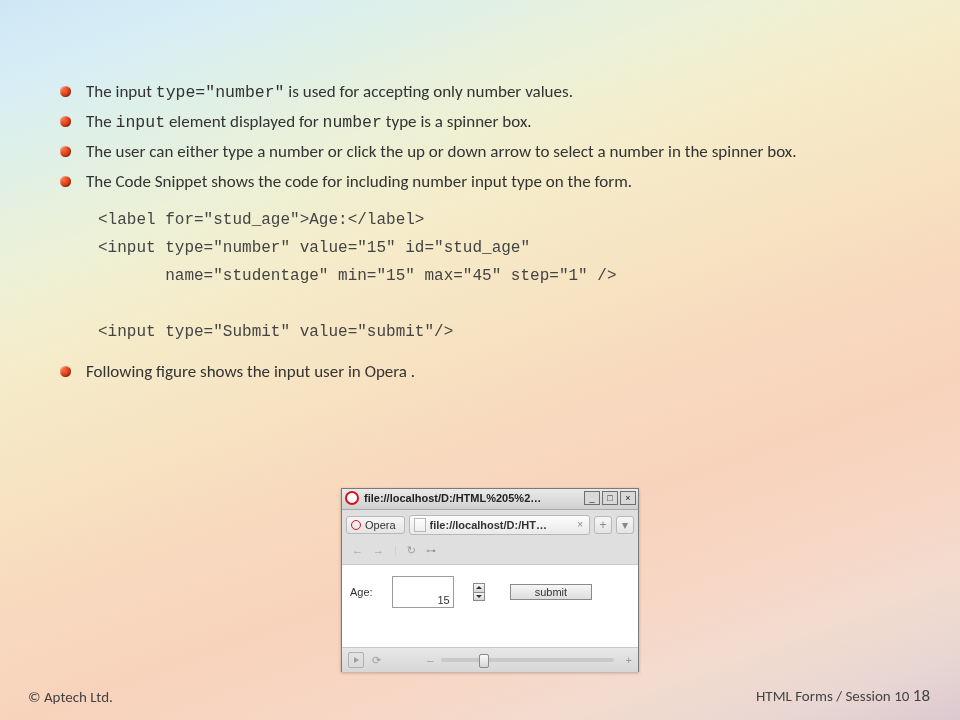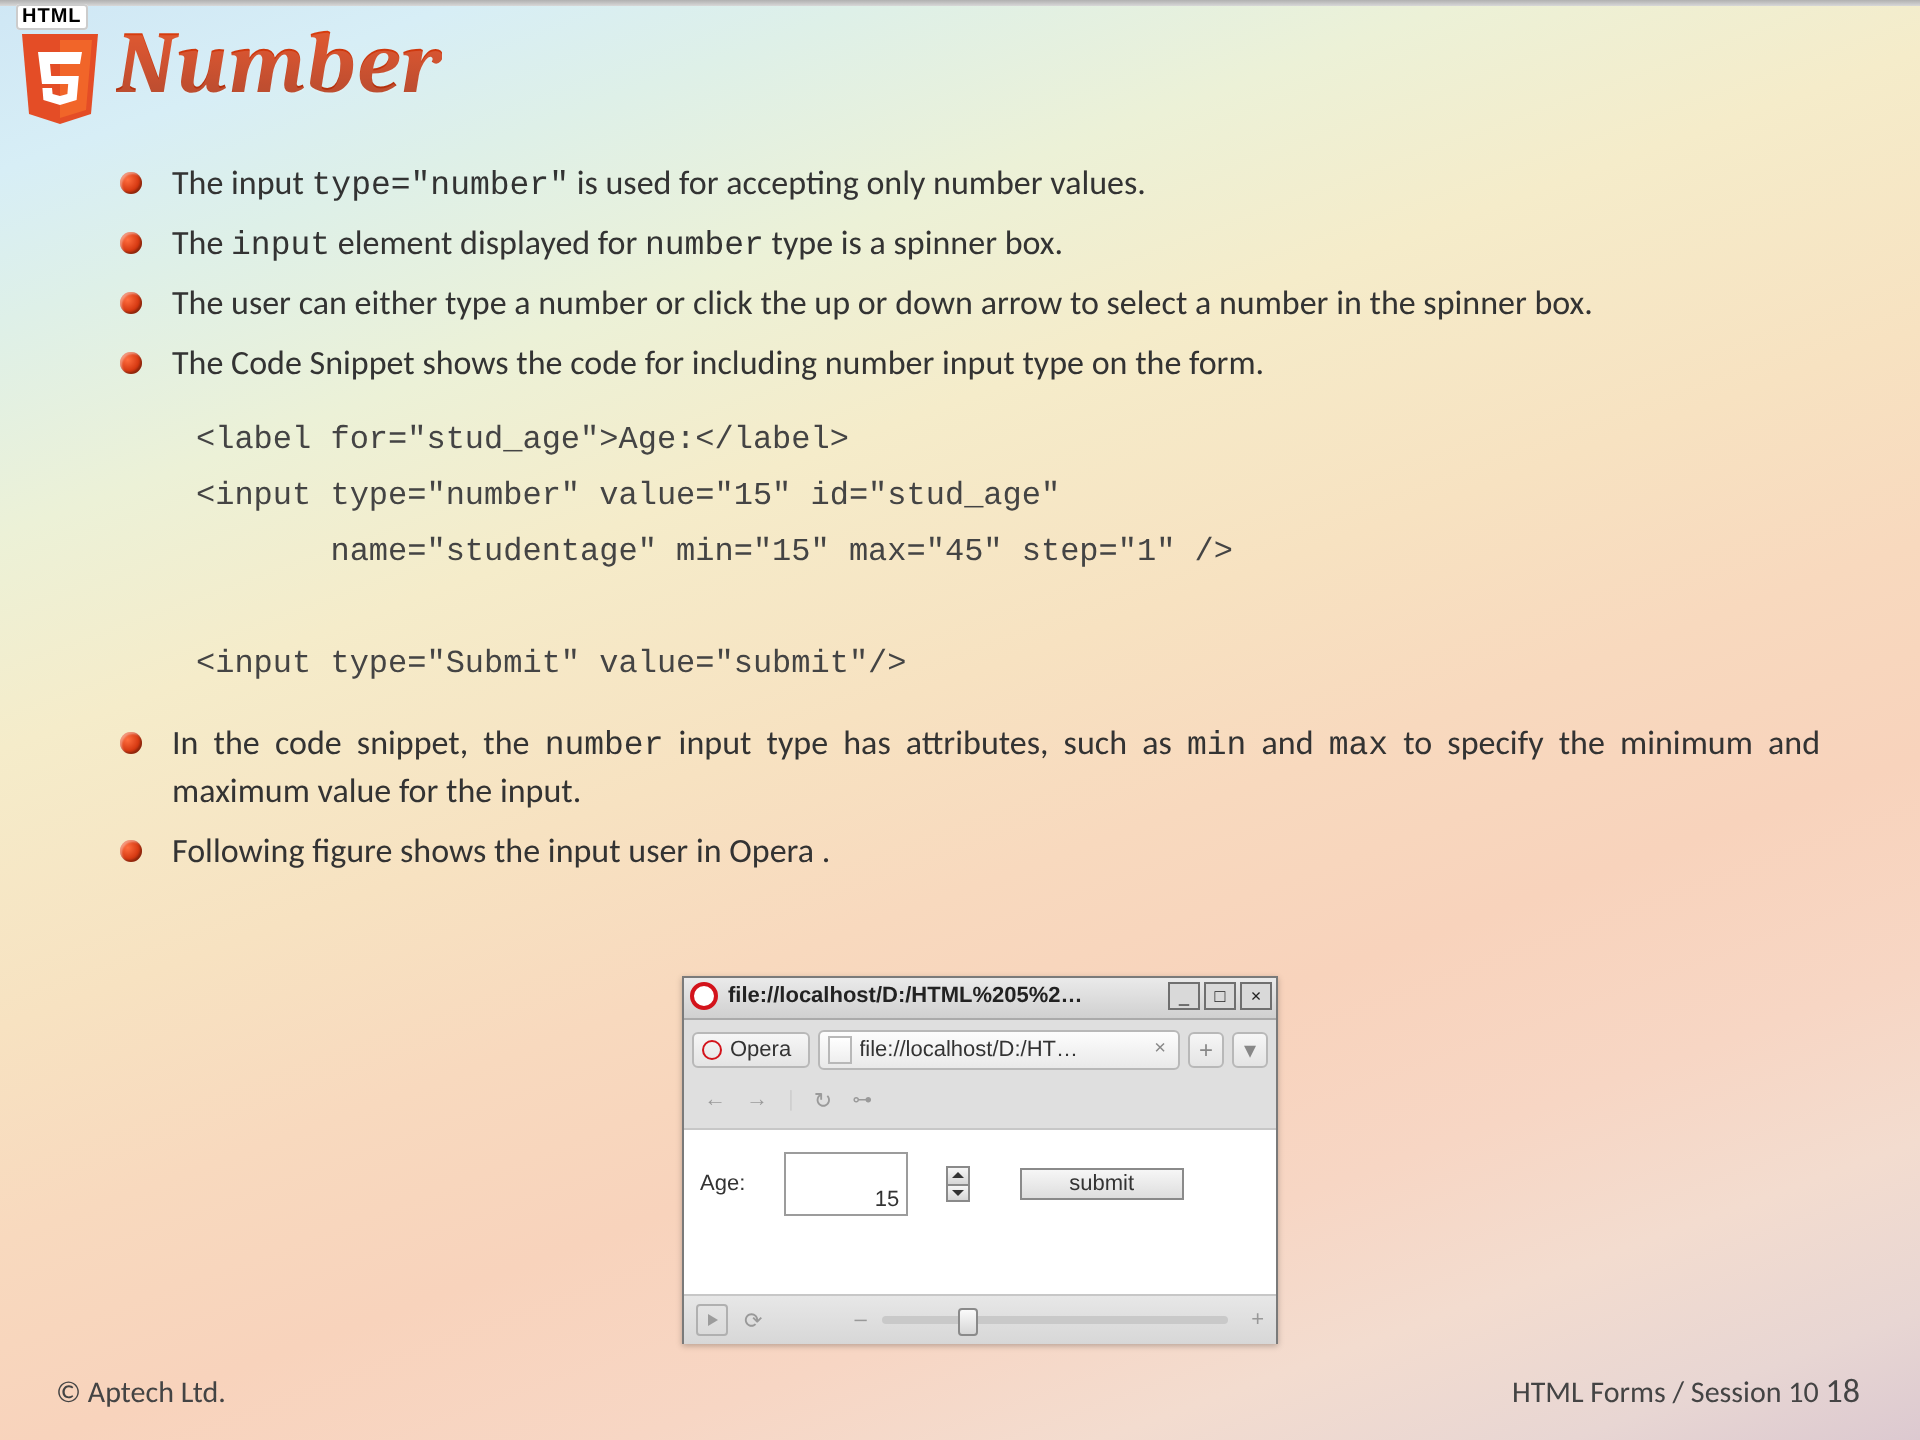--- a/index.html
+++ b/index.html
@@ -198,20 +198,21 @@
     width: 10px; height: 12px;
     background: linear-gradient(#fff, #eee);
     border: 1px solid #b8b8b8;
     position: relative;
   }
   .tab .tlabel {
     flex: 1;
     overflow: hidden;
     white-space: nowrap;
     text-overflow: ellipsis;
+    font-weight: bold;
   }
   .tab .x {
     font-size: 10px; color: #888;
     padding: 0 2px;
   }
   .sq-btn {
     width: 18px; height: 18px;
     background: linear-gradient(#f6f6f6, #e4e4e4);
     border: 1px solid #b8b8b8;
     border-radius: 3px;
@@ -338,55 +339,40 @@
   .pagenum {
     display: inline-block;
     font-size: 17px;
   }
 </style>
 </head>
 <body>
 
 <div class="slide">
 
-  <div class="hdr">
-    <div class="hdr-line"></div>
-    <div class="html-label">
-      <span class="html-mark">HTML</span>
-    </div>
-    <svg class="shield" viewBox="0 0 44 48">
-      <path d="M3 2 L41 2 L37.5 42 L22 47 L6.5 42 Z" fill="#e44d26"></path>
-      <path d="M22 5 L38 5 L35 40 L22 44 Z" fill="#f16529"></path>
-      <path d="M11 11 H33 L32 17 H17 L17.6 23 H31.4 L30.3 35 L22 37.5 L13.7 35 L13.2 29 H18 L18.3 32 L22 33 L25.7 32 L26.1 27 H13 L11 11 Z" fill="#fff"></path>
-    </svg>
-    <div class="title">Number</div>
-  </div>
 
   <div class="content">
     <ul class="pts">
       <li>
         <span>The input </span><span class="mono">type="number"</span><span> is used for accepting only number values.</span>
       </li>
       <li>
         <span>The </span><span class="mono">input</span><span> element displayed for </span><span class="mono">number</span><span> type is a spinner box.</span>
       </li>
       <li>The user can either type a number or click the up or down arrow to select a number in the spinner box.</li>
       <li>The Code Snippet shows the code for including number input type on the form.</li>
     </ul>
 
     <div class="code-block"><span>&lt;label for="stud_age"&gt;Age:&lt;/label&gt;</span>
 <span>&lt;input type="number" value="15" id="stud_age"</span>
 <span>       name="studentage" min="15" max="45" step="1" /&gt;</span>
 
 <span>&lt;input type="Submit" value="submit"/&gt;</span></div>
 
     <ul class="pts">
-      <li>
-        <span>In the code snippet, the </span><span class="mono">number</span><span> input type has attributes, such as </span><span class="mono">min</span><span> and </span><span class="mono">max</span><span> to specify the minimum and maximum value for the input.</span>
-      </li>
       <li>Following figure shows the input user in Opera .</li>
     </ul>
   </div>
 
   <div class="opera-wrap">
     <div class="titlebar">
       <div class="opera-o"></div>
       <div class="tb-title">file://localhost/D:/HTML%205%2…</div>
       <div class="win-btns">
         <div class="win-btn">_</div>

